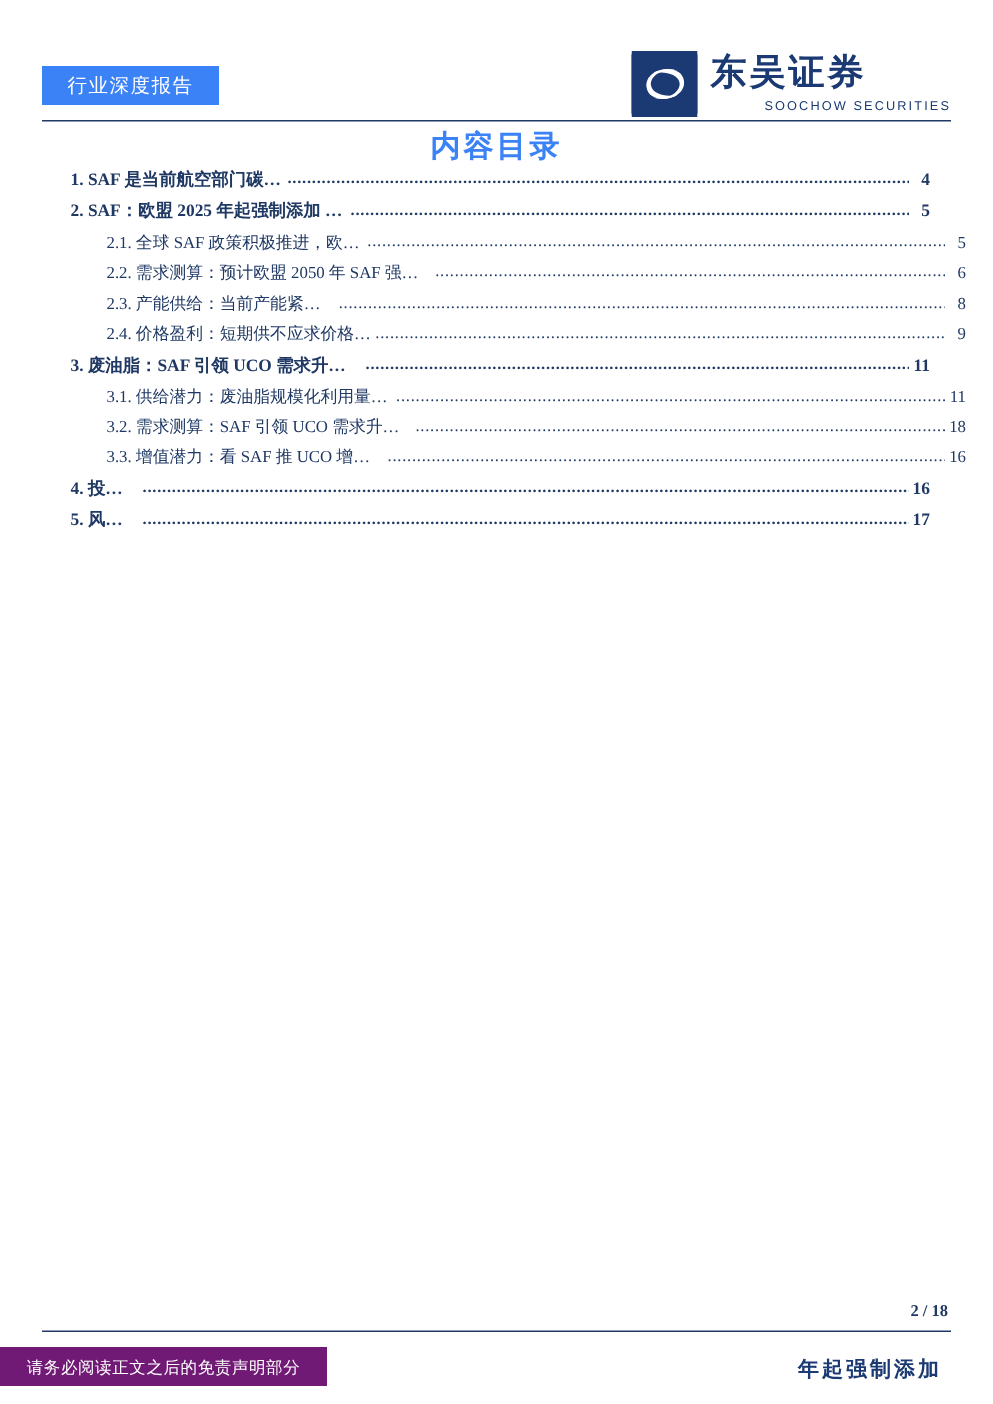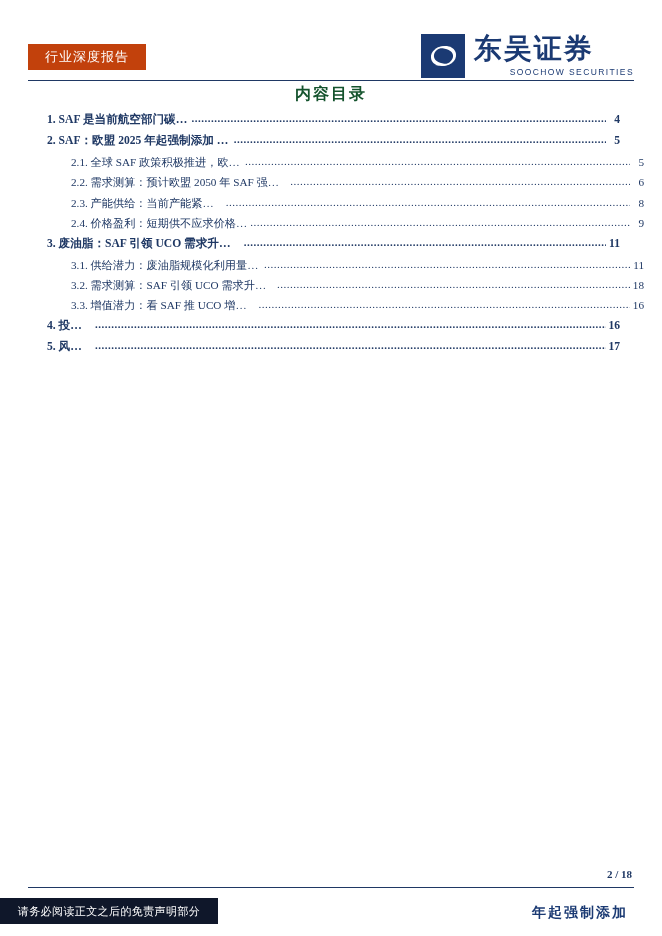--- a/index.html
+++ b/index.html
@@ -35,21 +35,21 @@
     right: 28px;
     height: 1px;
     background: #1f3864;
   }
   .report-tag {
     position: absolute;
     left: 28px;
     top: 26px;
     width: 118px;
     height: 26px;
-    background: #c2410c;
+    background: #3b82f6;
     color: #ffffff;
     font-size: 13px;
     letter-spacing: 1px;
     display: flex;
     align-items: center;
     justify-content: center;
     font-family: Liberation Sans, sans-serif;
   }
   .brand {
     position: absolute;
@@ -67,21 +67,21 @@
     position: relative;
   }
   .brand-mark svg { display: block; }
   .brand-text {
     display: flex;
     flex-direction: column;
     justify-content: center;
     line-height: 1;
   }
   .brand-cn {
-    font-size: 28px;
+    font-size: 24px;
     letter-spacing: 2px;
     color: #1b3a73;
     font-weight: bold;
     font-family: Liberation Sans, sans-serif;
   }
   .brand-en {
     font-size: 8.5px;
     letter-spacing: 1.4px;
     color: #1b3a73;
     margin-top: 5px;
@@ -89,22 +89,22 @@
     margin-left: 36px;
   }
 
   
   .toc-title {
     position: absolute;
     top: 84px;
     left: 0;
     right: 0;
     text-align: center;
-    color: #14532d;
-    font-size: 16px;
+    color: #3b82f6;
+    font-size: 20px;
     font-weight: bold;
     letter-spacing: 2px;
   }
   .toc {
     position: absolute;
     top: 112px;
     left: 47px;
     right: 42px;
   }
   .toc-row {
@@ -167,21 +167,21 @@
     color: #1f3864;
     font-weight: bold;
     margin-top: 40px;
   }
   .footer-note {
     position: absolute;
     left: 0;
     bottom: 12px;
     width: 218px;
     height: 26px;
-    background: #0f172a;
+    background: #701a75;
     color: #ffffff;
     font-size: 11px;
     display: flex;
     align-items: center;
     justify-content: center;
     letter-spacing: 0.4px;
     font-family: "Liberation Sans", sans-serif;
   }
   .footer-brand {
     position: absolute;

